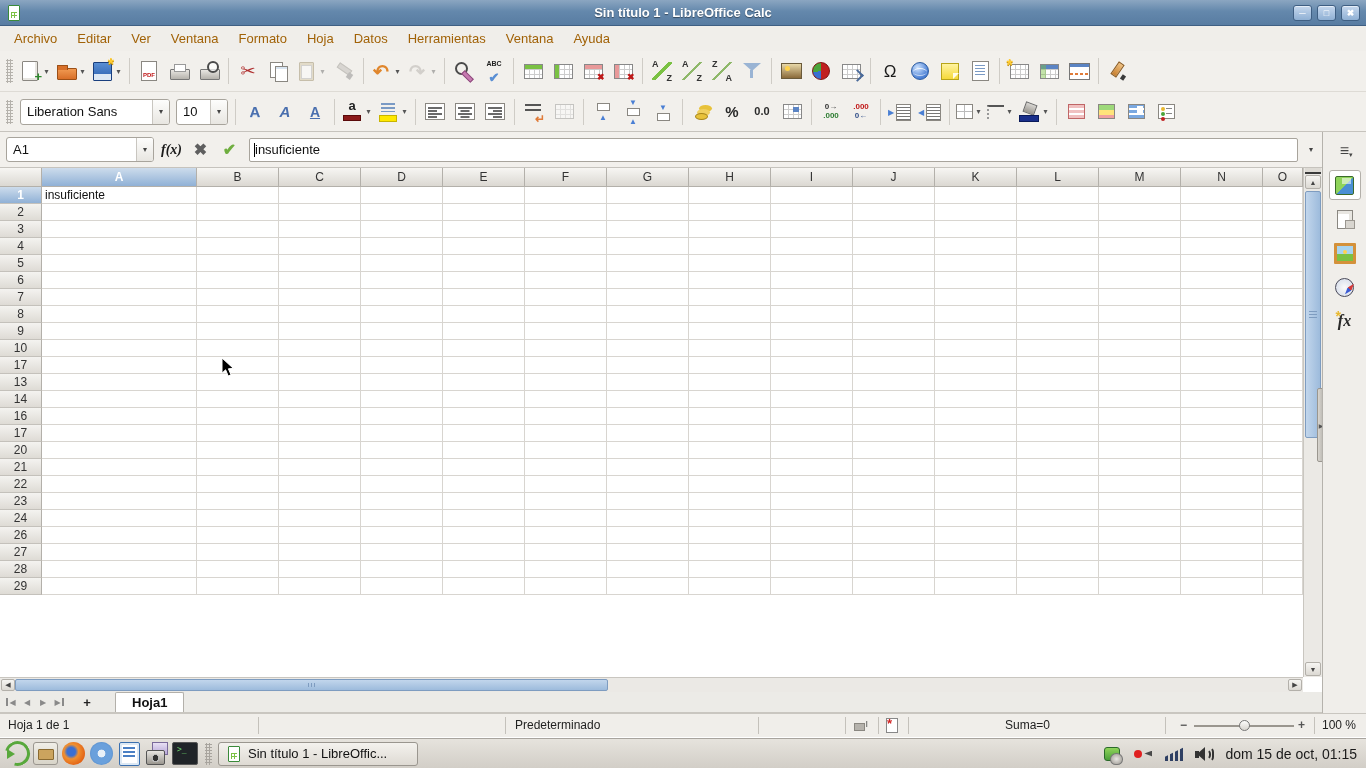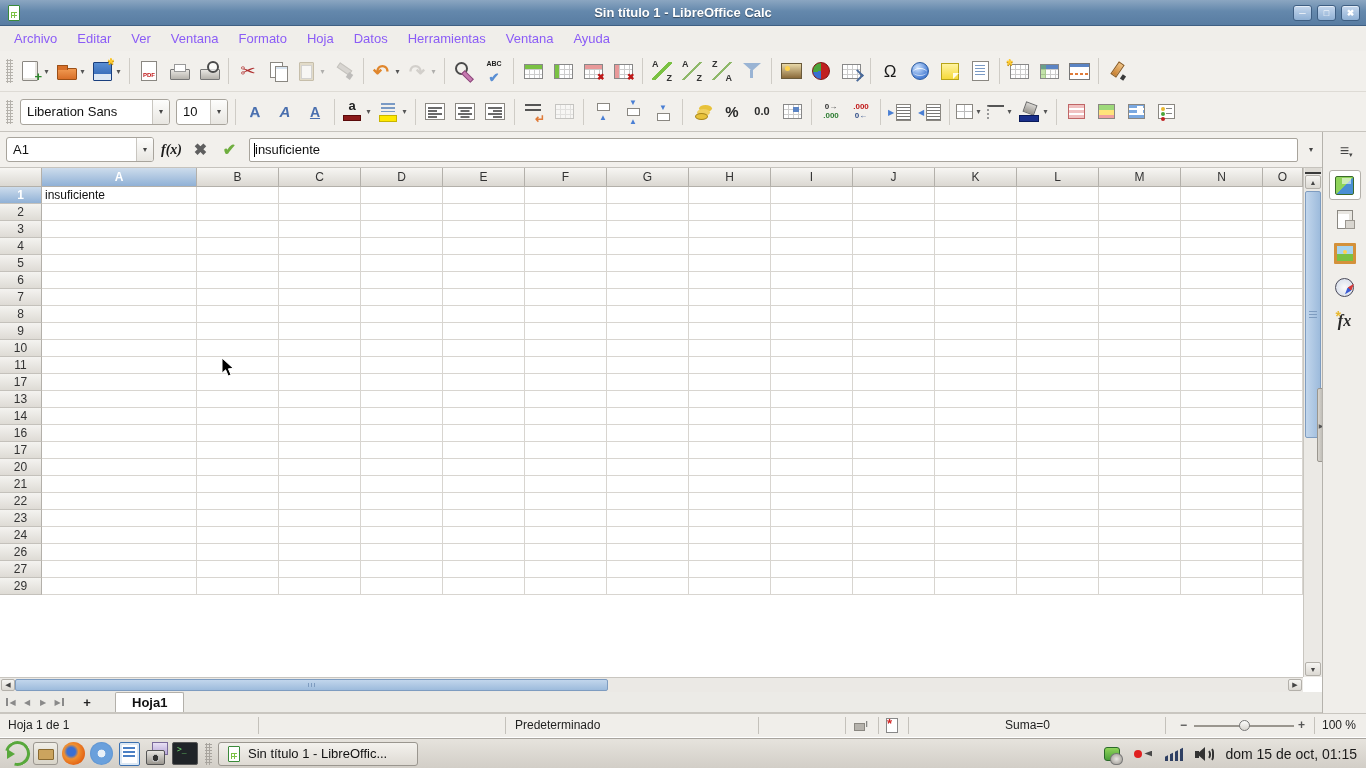--- a/index.html
+++ b/index.html
@@ -8,21 +8,21 @@
 .screen{position:absolute;inset:0}
 
 
 .titlebar{position:absolute;top:0;left:0;right:0;height:26px;background:linear-gradient(#8ba6c1,#6488ac 45%,#587ca2);border-bottom:1px solid #3f5f83;display:flex;align-items:center;padding:0 6px}
 .title-text{position:absolute;left:50%;transform:translateX(-50%);color:#fff;font-weight:bold;font-size:13px;text-shadow:0 1px 1px rgba(0,0,0,.45);white-space:nowrap}
 .winbtns{margin-left:auto;display:flex;gap:5px}
 .winbtn{width:19px;height:16px;border-radius:3px;background:linear-gradient(#c6d8ee,#8fb0d4);border:1px solid #3f5f83;color:#fff;font-size:9px;line-height:14px;text-align:center;font-weight:bold;box-shadow:inset 0 1px 0 rgba(255,255,255,.55)}
 
 
 .menubar{position:absolute;top:26px;left:0;right:0;height:25px;background:#f0eeea;display:flex;align-items:center;padding-left:4px}
-.menu-item{padding:3px 10px;color:#8b5cf6;white-space:nowrap}
+.menu-item{padding:3px 10px;color:#a16207;white-space:nowrap}
 
 
 .toolbar{position:absolute;left:0;right:0;background:#f2f0ec;display:flex;align-items:center;padding-left:2px}
 #toolbar-standard{top:51px;height:41px;border-bottom:1px solid #dedbd5}
 #toolbar-formatting{top:92px;height:40px;border-bottom:1px solid #c6c3bd}
 .grip{width:7px;height:24px;margin:0 4px;background-image:radial-gradient(#b5b2ac 1px,transparent 1.2px);background-size:3px 3px;flex:none}
 .tsep{width:1px;height:26px;background:#cfccc6;margin:0 4px;flex:none}
 .tbtn{height:30px;min-width:30px;display:flex;align-items:center;justify-content:center;gap:1px;padding:0 2px;flex:none;border-radius:2px}
 .tbtn.off{opacity:.42}
 .dd{font-size:8px;color:#555;width:9px;text-align:center}
@@ -725,38 +725,20 @@
           <div class="cell" style="width: 82px;"></div>
           <div class="cell" style="width: 82px;"></div>
           <div class="cell" style="width: 82px;"></div>
           <div class="cell" style="width: 82px;"></div>
           <div class="cell" style="width: 82px;"></div>
           <div class="cell" style="width: 82px;"></div>
           <div class="cell" style="width: 82px;"></div>
           <div class="cell" style="width: 40px;"></div>
         </div>
         <div class="grow">
-          <div class="rh">11</div>
-          <div class="cell" style="width: 155px;"></div>
-          <div class="cell" style="width: 82px;"></div>
-          <div class="cell" style="width: 82px;"></div>
-          <div class="cell" style="width: 82px;"></div>
-          <div class="cell" style="width: 82px;"></div>
-          <div class="cell" style="width: 82px;"></div>
-          <div class="cell" style="width: 82px;"></div>
-          <div class="cell" style="width: 82px;"></div>
-          <div class="cell" style="width: 82px;"></div>
-          <div class="cell" style="width: 82px;"></div>
-          <div class="cell" style="width: 82px;"></div>
-          <div class="cell" style="width: 82px;"></div>
-          <div class="cell" style="width: 82px;"></div>
-          <div class="cell" style="width: 82px;"></div>
-          <div class="cell" style="width: 40px;"></div>
-        </div>
-        <div class="grow">
           <div class="rh">17</div>
           <div class="cell" style="width: 155px;"></div>
           <div class="cell" style="width: 82px;"></div>
           <div class="cell" style="width: 82px;"></div>
           <div class="cell" style="width: 82px;"></div>
           <div class="cell" style="width: 82px;"></div>
           <div class="cell" style="width: 82px;"></div>
           <div class="cell" style="width: 82px;"></div>
           <div class="cell" style="width: 82px;"></div>
           <div class="cell" style="width: 82px;"></div>
@@ -942,20 +924,38 @@
           <div class="cell" style="width: 82px;"></div>
           <div class="cell" style="width: 82px;"></div>
           <div class="cell" style="width: 82px;"></div>
           <div class="cell" style="width: 82px;"></div>
           <div class="cell" style="width: 82px;"></div>
           <div class="cell" style="width: 82px;"></div>
           <div class="cell" style="width: 40px;"></div>
         </div>
         <div class="grow">
           <div class="rh">27</div>
+          <div class="cell" style="width: 155px;"></div>
+          <div class="cell" style="width: 82px;"></div>
+          <div class="cell" style="width: 82px;"></div>
+          <div class="cell" style="width: 82px;"></div>
+          <div class="cell" style="width: 82px;"></div>
+          <div class="cell" style="width: 82px;"></div>
+          <div class="cell" style="width: 82px;"></div>
+          <div class="cell" style="width: 82px;"></div>
+          <div class="cell" style="width: 82px;"></div>
+          <div class="cell" style="width: 82px;"></div>
+          <div class="cell" style="width: 82px;"></div>
+          <div class="cell" style="width: 82px;"></div>
+          <div class="cell" style="width: 82px;"></div>
+          <div class="cell" style="width: 82px;"></div>
+          <div class="cell" style="width: 40px;"></div>
+        </div>
+        <div class="grow">
+          <div class="rh">28</div>
           <div class="cell" style="width: 155px;"></div>
           <div class="cell" style="width: 82px;"></div>
           <div class="cell" style="width: 82px;"></div>
           <div class="cell" style="width: 82px;"></div>
           <div class="cell" style="width: 82px;"></div>
           <div class="cell" style="width: 82px;"></div>
           <div class="cell" style="width: 82px;"></div>
           <div class="cell" style="width: 82px;"></div>
           <div class="cell" style="width: 82px;"></div>
           <div class="cell" style="width: 82px;"></div>

